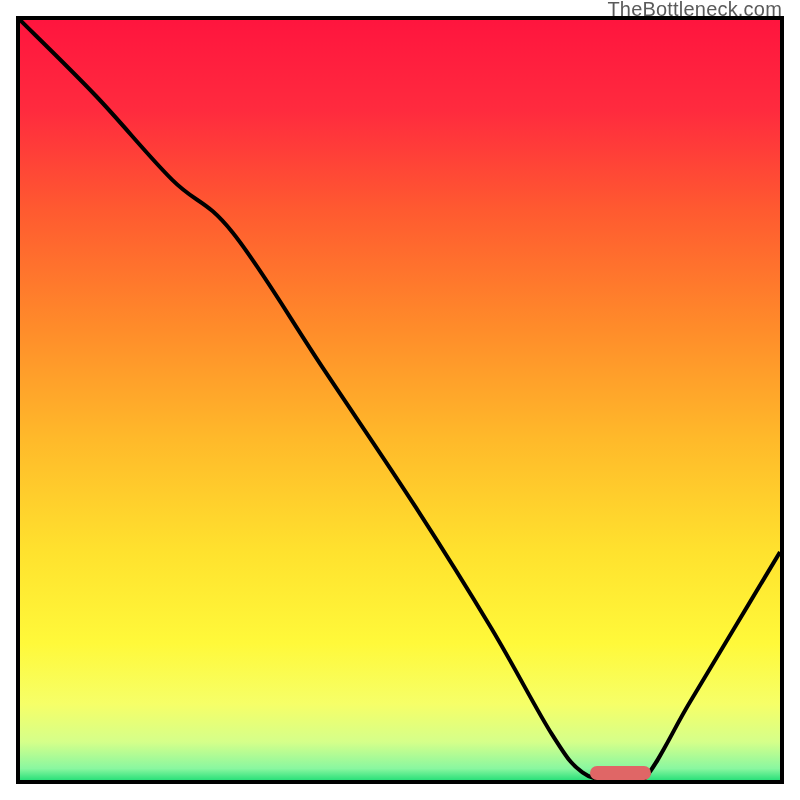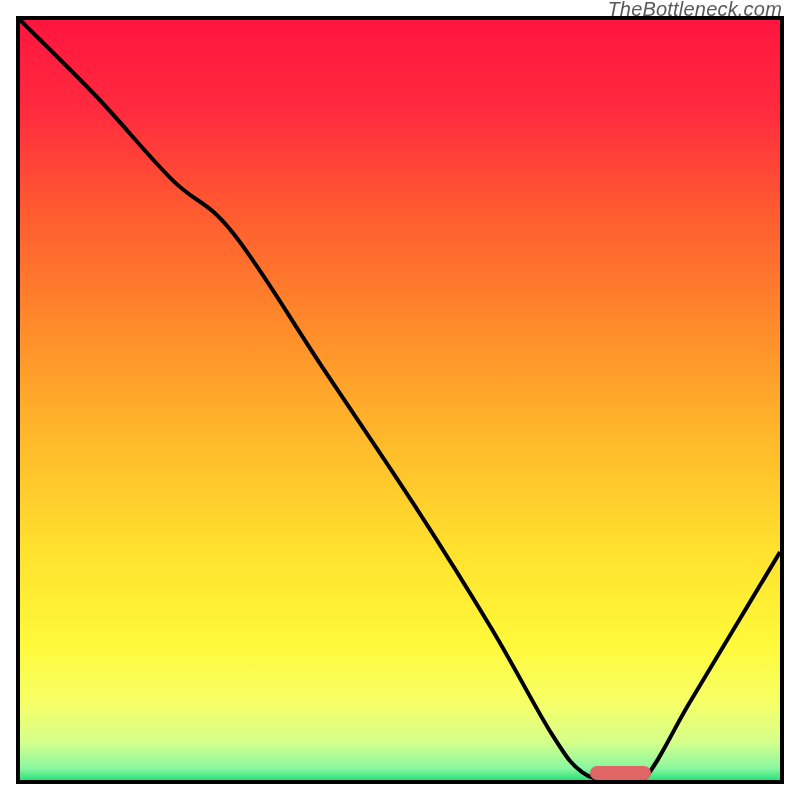--- a/index.html
+++ b/index.html
@@ -7,21 +7,20 @@
     padding: 0;
     width: 800px;
     height: 800px;
     background: #ffffff;
     font-family: Arial, Helvetica, sans-serif;
   }
   .chart-wrap {
     position: relative;
     width: 800px;
     height: 608px;
-    font-style: italic;
   }
   .plot-area {
     position: absolute;
     left: 16px;
     top: 16px;
     width: 768px;
     height: 768px;
     border: 4px solid #000;
     box-sizing: border-box;
     overflow: hidden;

